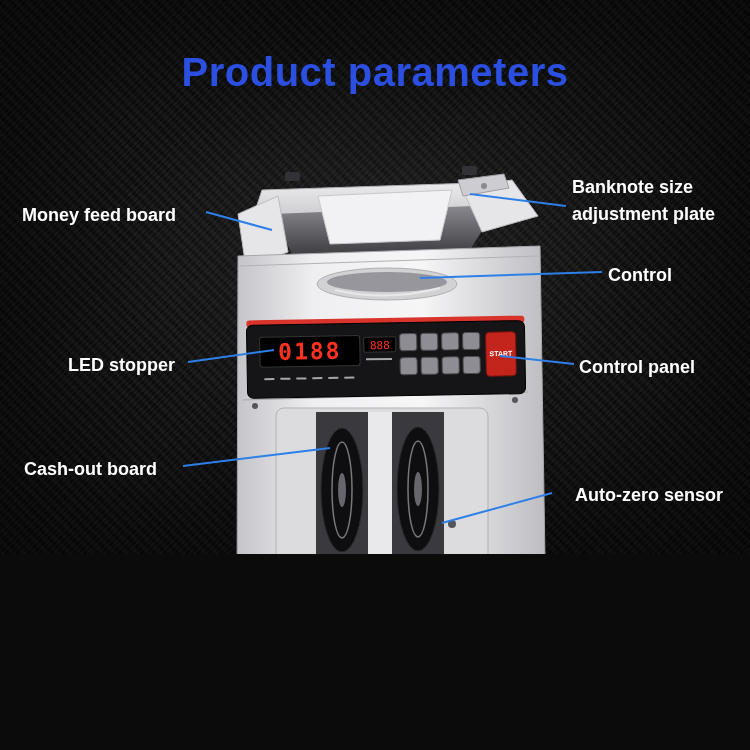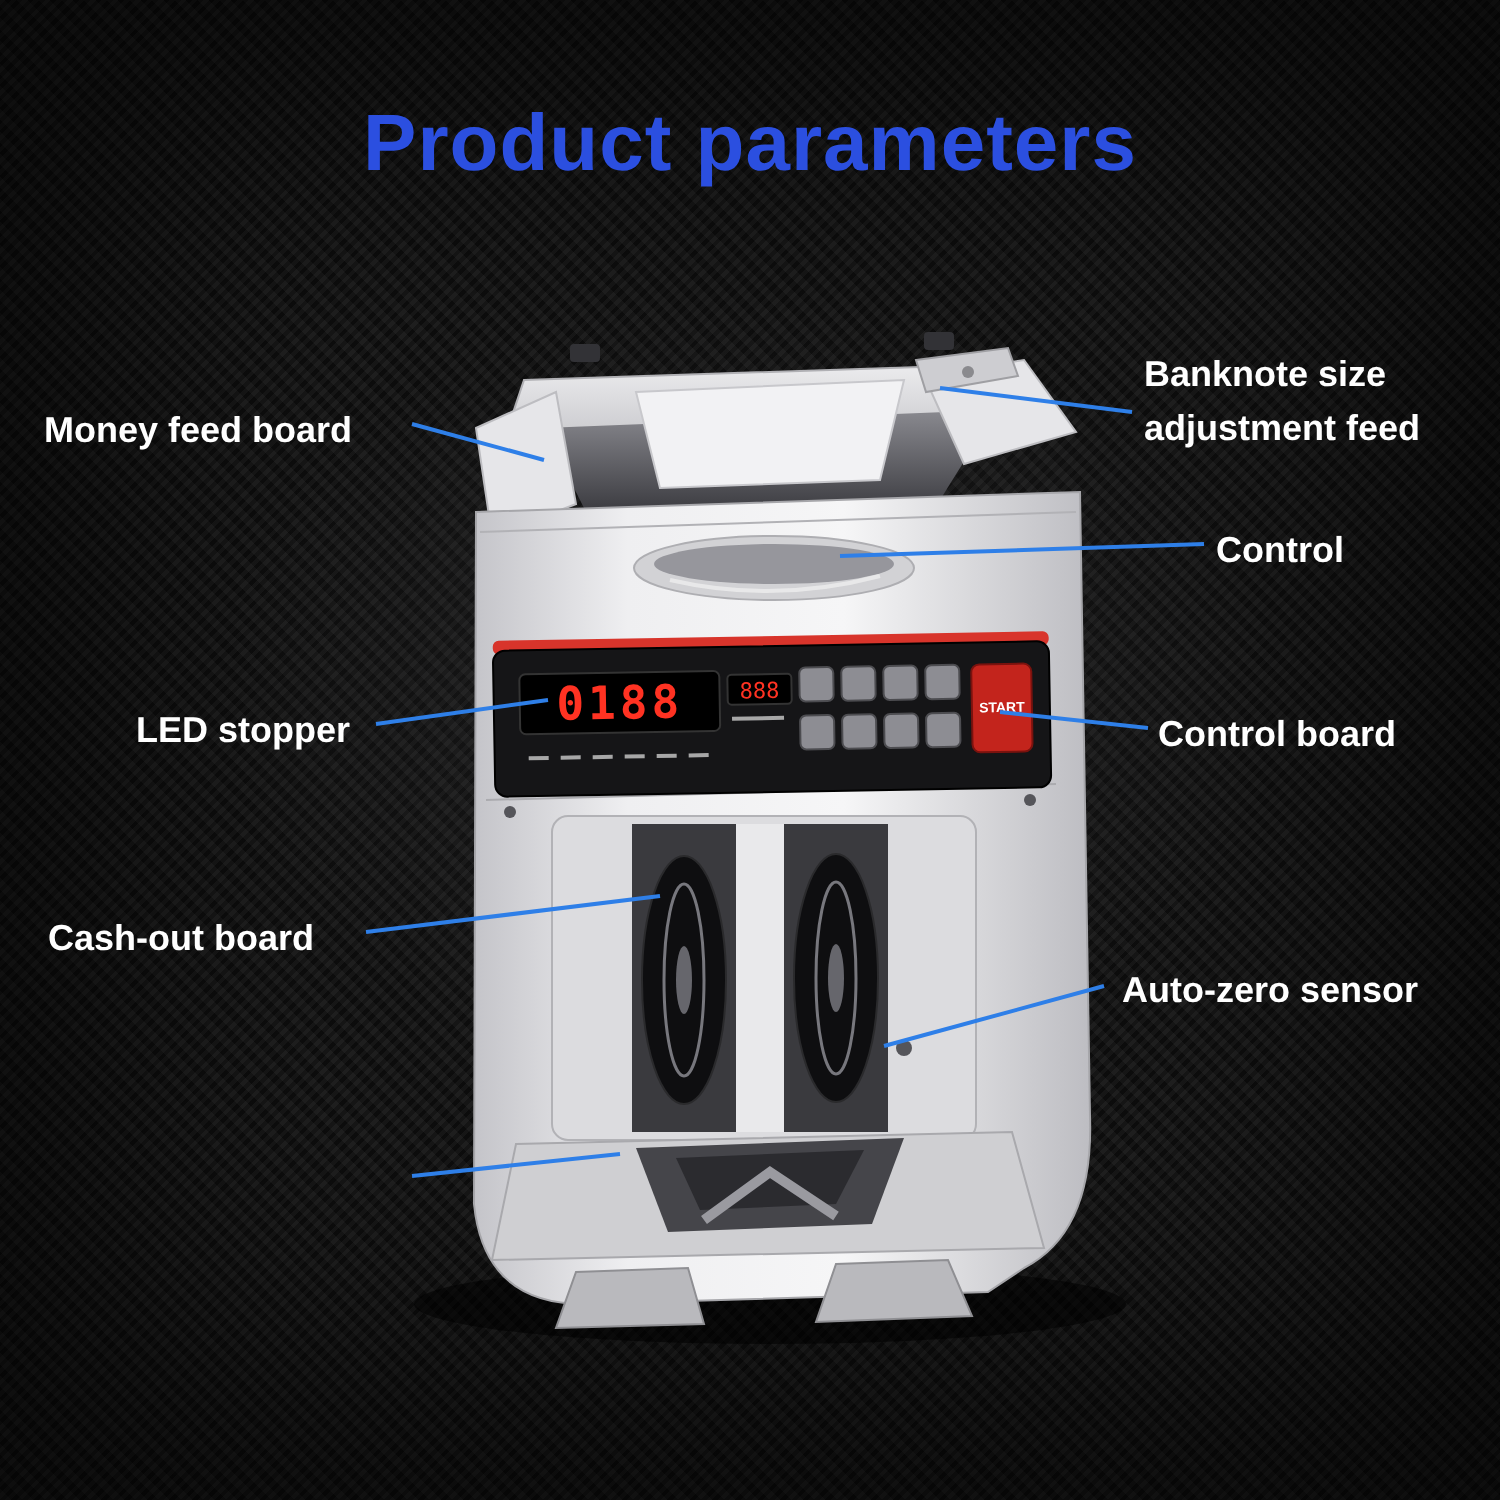--- a/index.html
+++ b/index.html
@@ -1,18 +1,18 @@
 <!DOCTYPE html>
 <html><head>
 <meta charset="utf-8">
 <style>
   * { margin:0; padding:0; box-sizing:border-box; }
   html,body { width:750px; height:750px; background:#0b0b0b; font-family:"Liberation Sans", sans-serif; }
   .stage{
-    position:relative; width:750px; height:750px; overflow:hidden;
+    position:relative; width:750px; height:554px; overflow:hidden;
     background-color:#121212;
     background-image:
       radial-gradient(ellipse 430px 320px at 50% 46%, rgba(82,82,86,0.20), rgba(0,0,0,0) 62%),
       repeating-linear-gradient(135deg, rgba(255,255,255,0.035) 0 2px, rgba(0,0,0,0.06) 2px 4px),
       repeating-linear-gradient(45deg, #171717 0 4px, #0e0e0e 4px 8px);
     box-shadow: inset 0 0 140px 60px rgba(0,0,0,0.55);
   }
   .title{
     position:absolute; top:50px; left:0; width:100%;
     text-align:center; font-size:40px; font-weight:bold;
@@ -22,21 +22,21 @@
     position:absolute; color:#ffffff; font-size:18px; font-weight:bold;
     line-height:27px; white-space:nowrap;
   }
   .label.wrap{ white-space:normal; }
   .lbl-money    { left:22px;  top:202px;text-align:center; }
   .lbl-size     { left:572px; top:174px; width:172px; }
   .lbl-handle   { left:608px; top:262px; }
   .lbl-led      { left:68px;  top:352px; }
   .lbl-control  { left:579px; top:354px; }
   .lbl-wheel    { left:24px;  top:456px; }
-  .lbl-sensor   { left:561px; top:482px; }
+  .lbl-sensor   { left:575px; top:482px; }
   .lbl-stopper  { left:24px;  top:578px; }
   svg.art{ position:absolute; left:0; top:0; }
   .leader{ stroke:#2e7fe8; stroke-width:2; }
 </style>
 </head>
 <body>
 
 <div class="stage">
 
   <h1 class="title">Product parameters</h1>
@@ -154,30 +154,30 @@
       <line class="leader" x1="183" y1="466" x2="330" y2="448"></line>
       <line class="leader" x1="552" y1="493" x2="442" y2="523"></line>
       <line class="leader" x1="206" y1="588" x2="310" y2="577"></line>
     </g>
   </svg>
 
   <div class="label lbl-money">
     <span>Money feed board</span>
   </div>
   <div class="label wrap lbl-size">
-    <span>Banknote size adjustment feed</span>
+    <span>Banknote size adjustment plate</span>
   </div>
   <div class="label lbl-handle">
     <span>Control</span>
   </div>
   <div class="label lbl-led">
     <span>LED stopper</span>
   </div>
   <div class="label lbl-control">
-    <span>Control board</span>
+    <span>Control panel</span>
   </div>
   <div class="label lbl-wheel">
     <span>Cash-out board</span>
   </div>
   <div class="label lbl-sensor">
     <span>Auto-zero sensor</span>
   </div>
 
 </div>
 

